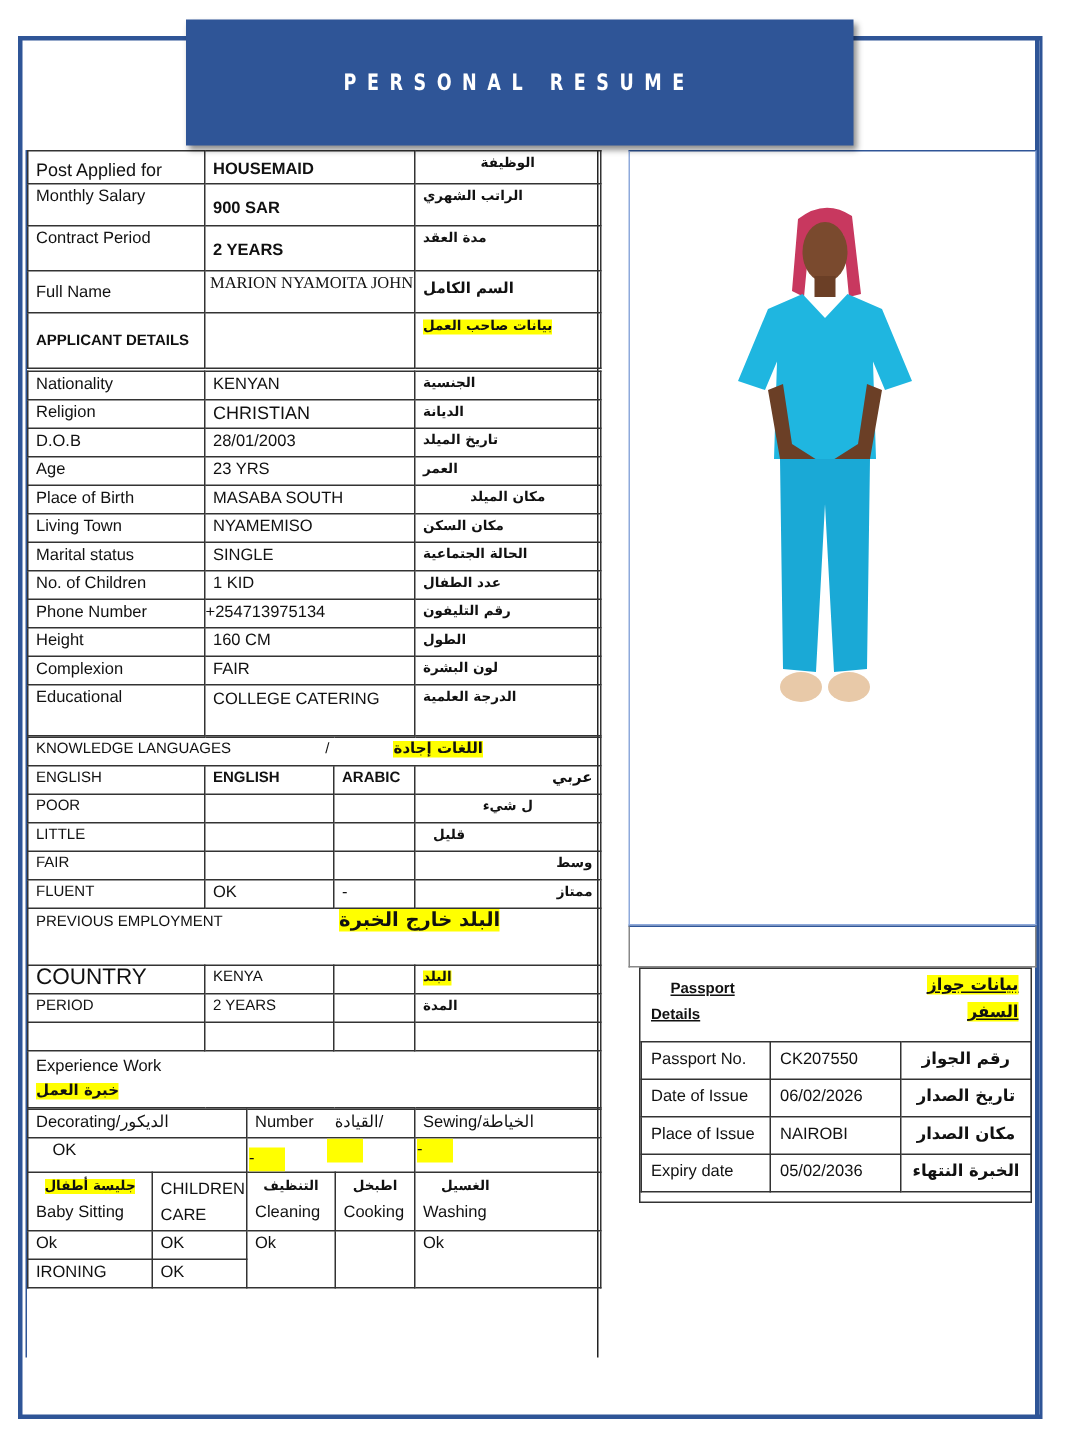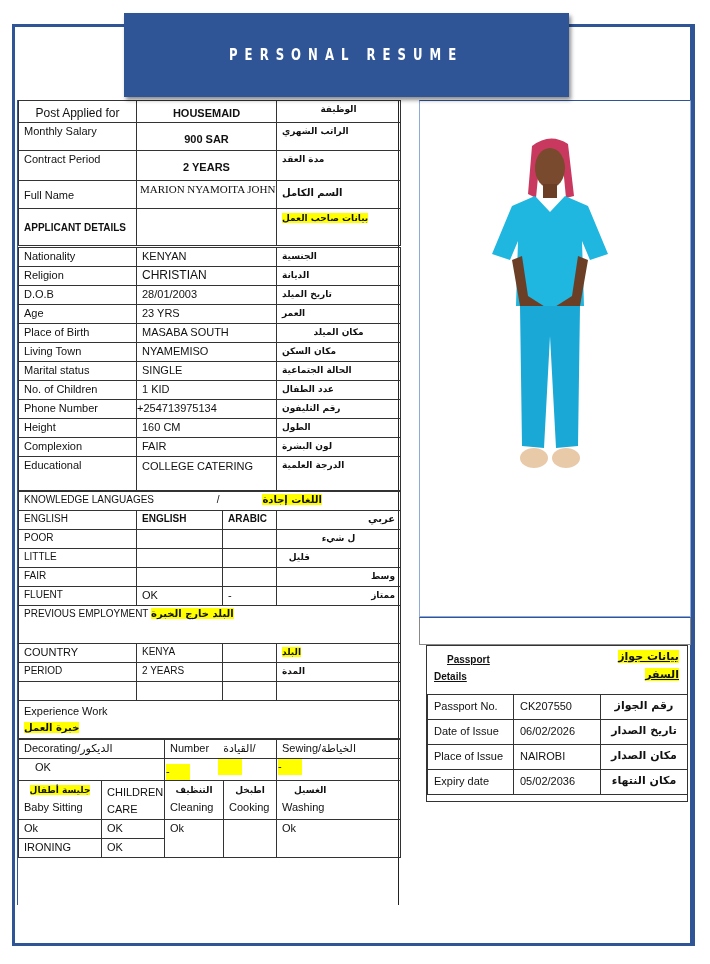--- a/index.html
+++ b/index.html
@@ -22,21 +22,21 @@
 
   .left-col {
     position: absolute; left: 17px; top: 100px; width: 382px; height: 805px;
     border-left: 1px solid #2f5597; border-right: 1px solid #222;
   }
   table { border-collapse: collapse; width: 100%; table-layout: fixed; }
   td { border: 1px solid #333; padding: 1px 5px; vertical-align: top; font-size: 11px; line-height: 14px; overflow: hidden; white-space: nowrap; }
   .ar { direction: rtl; text-align: left; font-size: 9px; font-weight: bold; font-family: "DejaVu Sans", sans-serif; }
   .hl { background: #ffff00; }
   .b { font-weight: bold; }
-  .c { text-align: center; }
+  .c { text-align: left; }
   .serif { font-family: "Liberation Serif", serif; }
 
   .right-photo {
     position: absolute; left: 419px; top: 100px; width: 272px; height: 517px;
     border: 1px solid #8ea9db; border-top-color: #2f5597;
   }
   .right-divider { position: absolute; left: 419px; top: 617px; width: 272px; height: 28px; border: 1px solid #888; border-top: 1px solid #2f5597; }
   .right-outer { position: absolute; left: 690px; top: 24px; width: 3px; height: 922px; background: #2f5597; }
 
   .passport-box { position: absolute; left: 426px; top: 645px; width: 262px; height: 157px; border: 1px solid #333; }
@@ -204,25 +204,25 @@
         </tr>
     <tr style="height:19px">
           <td style="font-size:10px">FLUENT</td>
           <td>OK</td>
           <td>-</td>
           <td class="ar" style="text-align:right">ممتاز</td>
         </tr>
     <tr style="height:38px">
       <td colspan="4" style="font-size:10px">
         <span>PREVIOUS  EMPLOYMENT</span>
-        <span class="hl ar" style="font-size:10px">البلد خارج الخبرة</span>
+        <span class="hl ar" style="margin-left:75px;font-size:13px">البلد خارج الخبرة</span>
       </td>
     </tr>
     <tr style="height:19px">
-          <td style="font-size:11px">COUNTRY</td>
+          <td style="font-size:15px">COUNTRY</td>
           <td colspan="1" style="font-size:10px">KENYA</td>
           <td></td>
           <td class="ar"><span class="hl">البلد</span></td>
         </tr>
     <tr style="height:19px">
           <td style="font-size:10px">PERIOD</td>
           <td style="font-size:10px">2 YEARS</td>
           <td></td>
           <td class="ar">المدة</td>
         </tr>
@@ -341,17 +341,17 @@
           <td class="ar" style="text-align:center">تاريخ الصدار</td>
         </tr>
     <tr>
           <td>Place of Issue</td>
           <td>NAIROBI</td>
           <td class="ar" style="text-align:center">مكان الصدار</td>
         </tr>
     <tr>
           <td>Expiry date</td>
           <td>05/02/2036</td>
-          <td class="ar" style="text-align:center">مكان النتهاء</td>
+          <td class="ar" style="text-align:center">الخبرة النتهاء</td>
         </tr>
   </tbody>
     </table>
 </div>
 
 </body></html>

